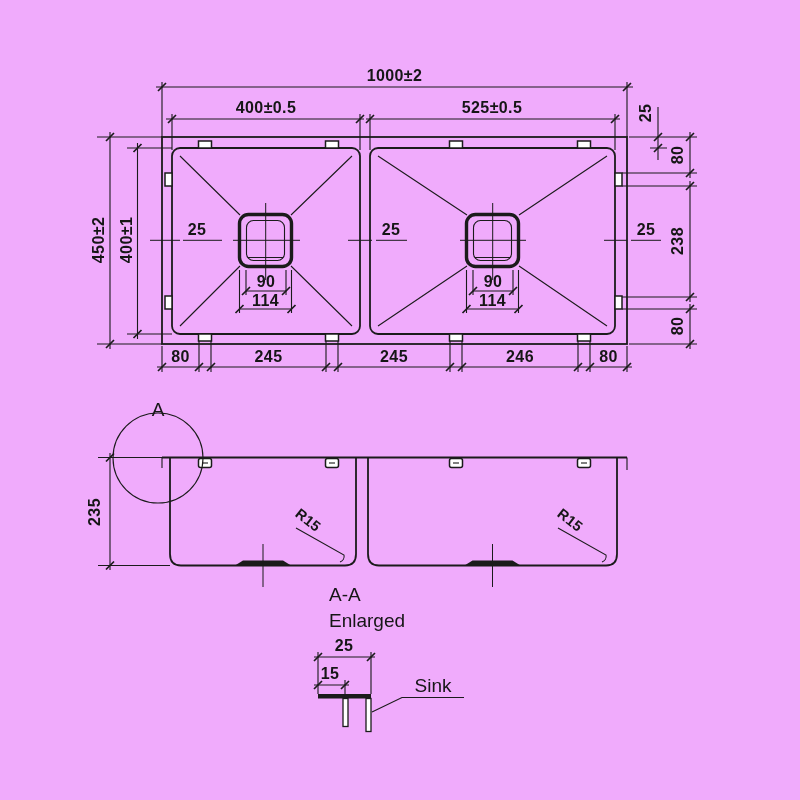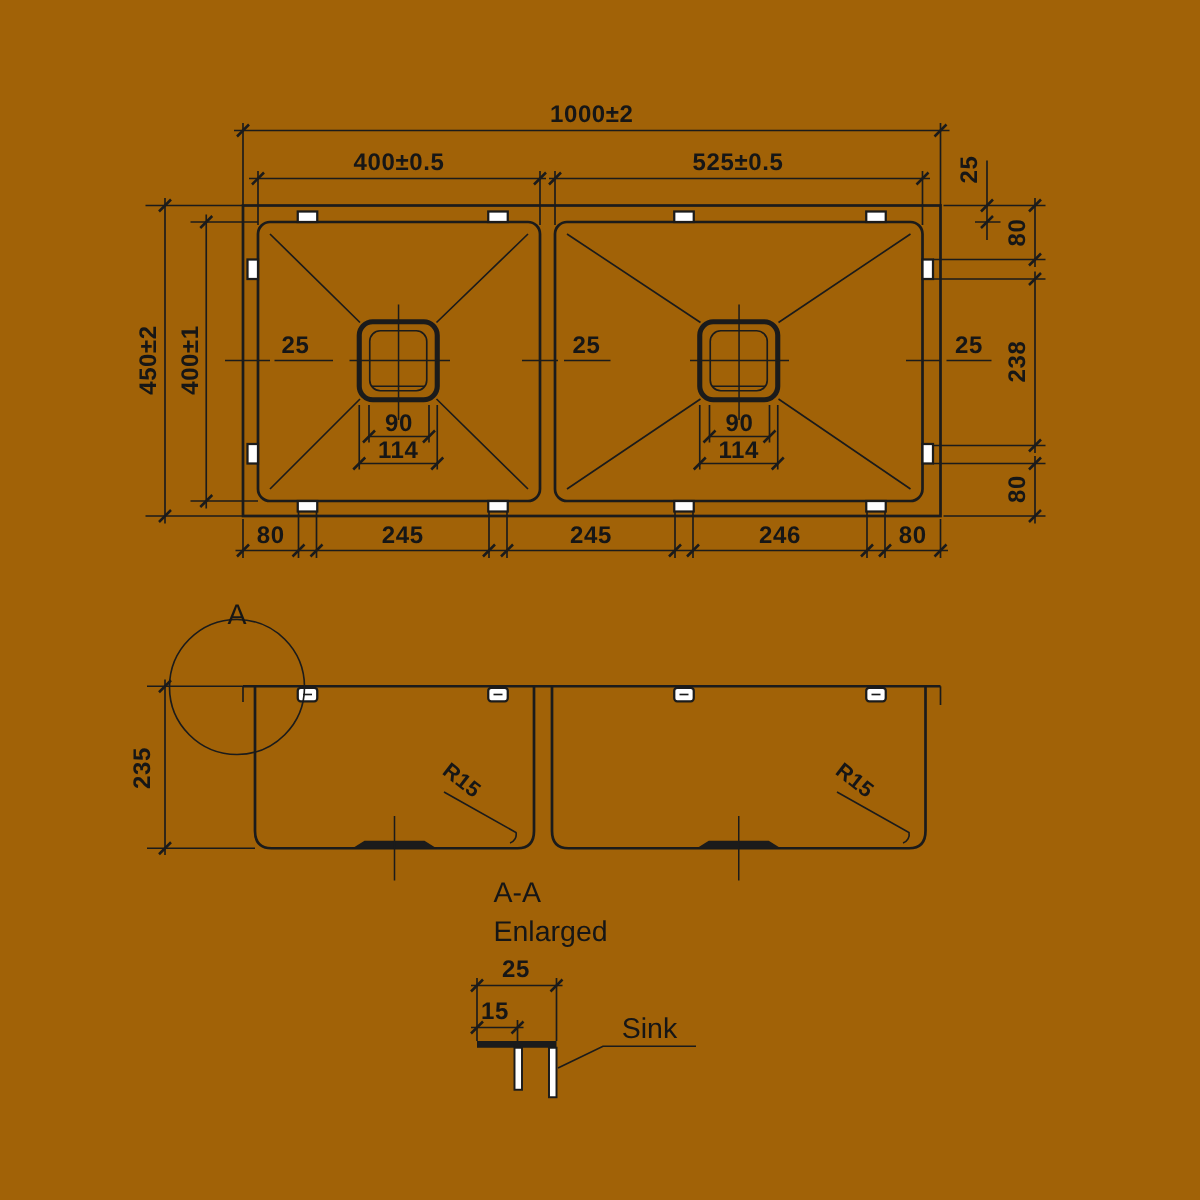--- a/index.html
+++ b/index.html
@@ -1,16 +1,16 @@
 <!DOCTYPE html>
 <html><head>
 <meta charset="utf-8">
 <style>
   html,body { margin:0; padding:0; background:#ffffff; }
-  .stage { position:relative; width:800px; height:800px; background:#a16207; overflow:hidden; }
+  .stage { position:relative; width:800px; height:800px; background:#f0abfc; overflow:hidden; }
   svg { position:absolute; left:0; top:0; }
   .ln   { stroke:#1b1b1b; stroke-width:1.1; fill:none; }
   .ln2  { stroke:#1b1b1b; stroke-width:1.8; fill:none; }
   .thin { stroke:#1b1b1b; stroke-width:1;   fill:none; }
   .thick{ stroke:#1b1b1b; stroke-width:3.4; fill:none; }
   .tick { stroke:#1b1b1b; stroke-width:1.7; fill:none; }
   .clip { stroke:#1b1b1b; stroke-width:1.5; fill:#ffffff; }
   .fillb{ fill:#1b1b1b; stroke:none; }
   .t-dim { font-family:"Liberation Sans",sans-serif; font-weight:bold; font-size:16px; fill:#161616; letter-spacing:.4px; }
   .t-lbl { font-family:"Liberation Sans",sans-serif; font-weight:normal; font-size:19px; fill:#161616; }

